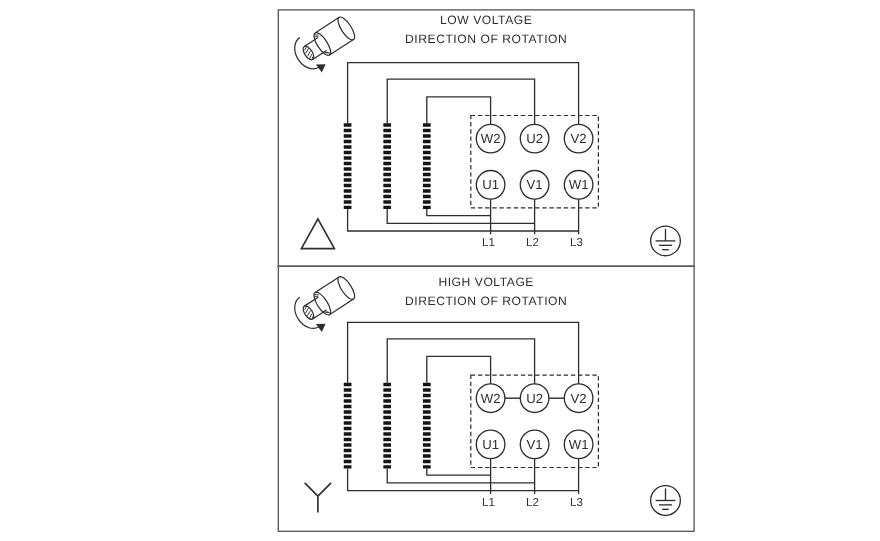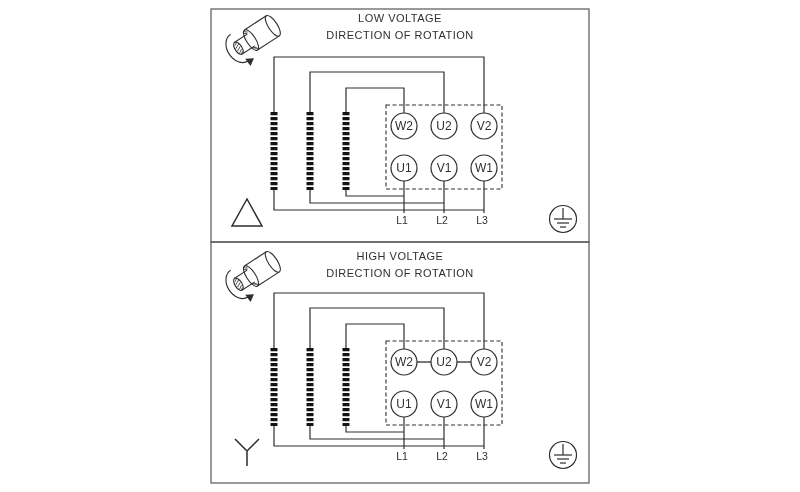--- a/index.html
+++ b/index.html
@@ -2,20 +2,21 @@
 <html><head>
 <meta charset="utf-8">
 <style>
   html, body { margin: 0; padding: 0; background: #ffffff; }
   #stage {
     position: relative;
     width: 664px;
     height: 492px;
     background: #ffffff;
     overflow: hidden;
+    margin-left: 42px;
   }
   svg { display: block; }
   text {
     font-family: "Liberation Sans", sans-serif;
     fill: #2f2f2f;
   }
   .title { font-size: 11px; letter-spacing: 0.5px; }
   .term  { font-size: 12px; }
   .lbl   { font-size: 10.5px; }
 </style>

